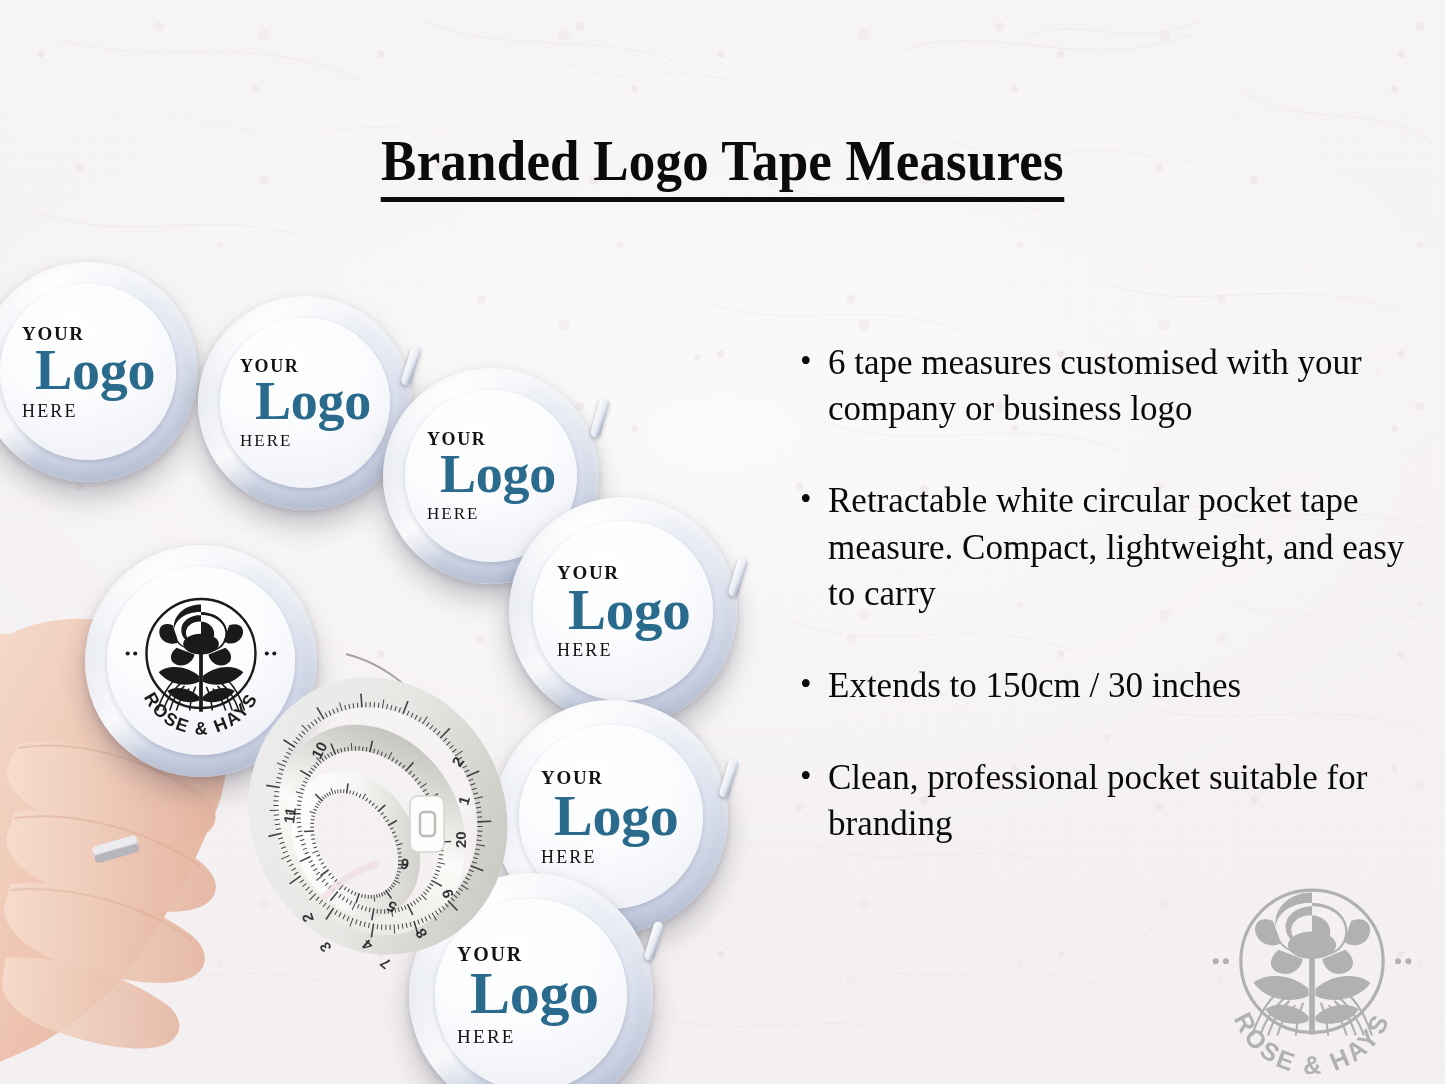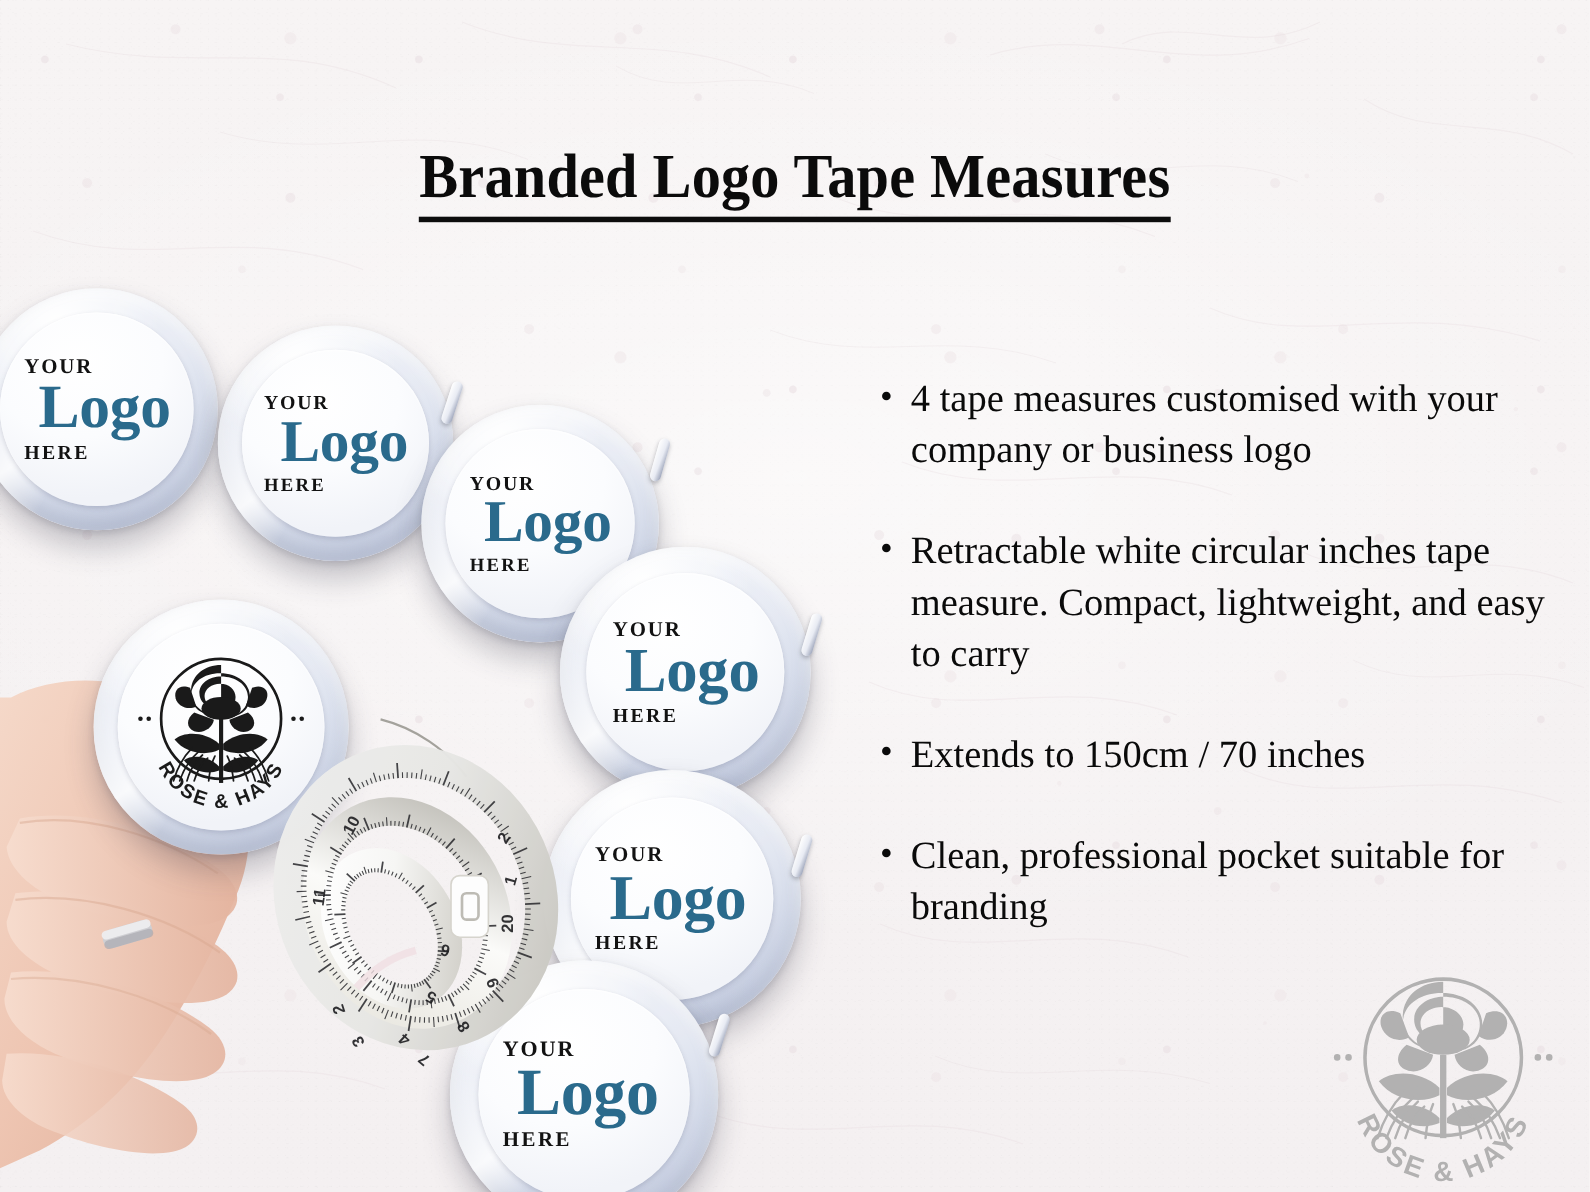--- a/index.html
+++ b/index.html
@@ -94,21 +94,21 @@
   }
   .lg-your{
     font-family:"Liberation Serif",serif;font-weight:700;color:#121212;
     letter-spacing:.09em;line-height:1;
   }
   .lg-logo{
     font-family:"Liberation Serif",serif;font-weight:700;color:#2a6a8c;
     line-height:.96;letter-spacing:-.005em;margin-left:35px;
   }
   .lg-here{
-    font-family:"Liberation Serif",serif;font-weight:700;color:#121212;
+    font-family:"Liberation Serif",serif;font-weight:400;color:#121212;
     letter-spacing:.12em;line-height:1;
   }
   
   .tm .tab{
     position:absolute;width:10px;height:40px;border-radius:5px;
     background:linear-gradient(95deg,#ffffff,#e8ebf3 55%,#9aa2b8);
     box-shadow:0 2px 4px rgba(60,62,78,.35);
   }
   
   #hand{position:absolute;left:0;top:548px;width:330px;height:536px;}
@@ -734,29 +734,29 @@
     <rect x="182" y="148" width="34" height="56" rx="8" fill="#fdfdfd" stroke="#d6d4cd" stroke-width="1.5"></rect>
     <rect x="192" y="164" width="15" height="24" rx="4" fill="none" stroke="#bdbbb4" stroke-width="2.4"></rect>
   </g>
 
   <path d="M96 250 C 112 232, 128 222, 150 216" stroke="#f0dfe2" stroke-width="7" fill="none" opacity=".8"></path>
 </svg>
 
 <div id="bullets">
   <div class="bullet">
     <span class="dot">•</span>
-    <span class="txt"> 4 tape measures customised with your company or business logo</span>
+    <span class="txt"> 6 tape measures customised with your company or business logo</span>
   </div>
   <div class="bullet">
     <span class="dot">•</span>
-    <span class="txt">Retractable white circular inches tape measure. Compact, lightweight, and easy to carry</span>
+    <span class="txt">Retractable white circular pocket tape measure. Compact, lightweight, and easy to carry</span>
   </div>
   <div class="bullet">
     <span class="dot">•</span>
-    <span class="txt"> Extends to 150cm / 70 inches</span>
+    <span class="txt"> Extends to 150cm / 30 inches</span>
   </div>
   <div class="bullet">
     <span class="dot">•</span>
     <span class="txt"> Clean, professional pocket suitable for branding</span>
   </div>
 </div>
 
 <svg id="watermark" viewBox="0 0 200 190">
   <defs>
     <path id="arcWm" d="M 28 116 A 72 72 0 0 0 172 116"></path>

